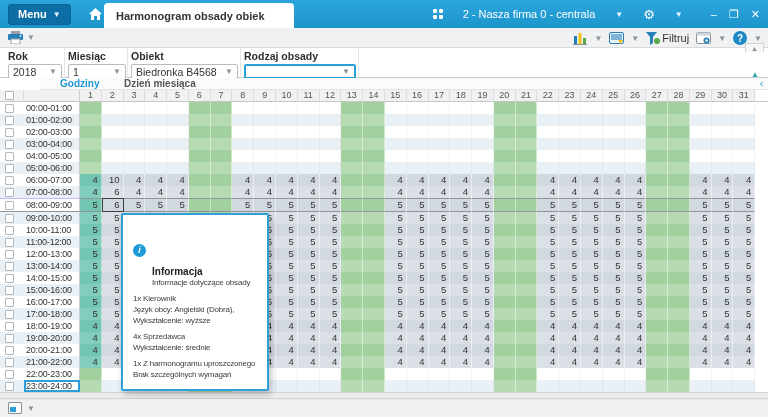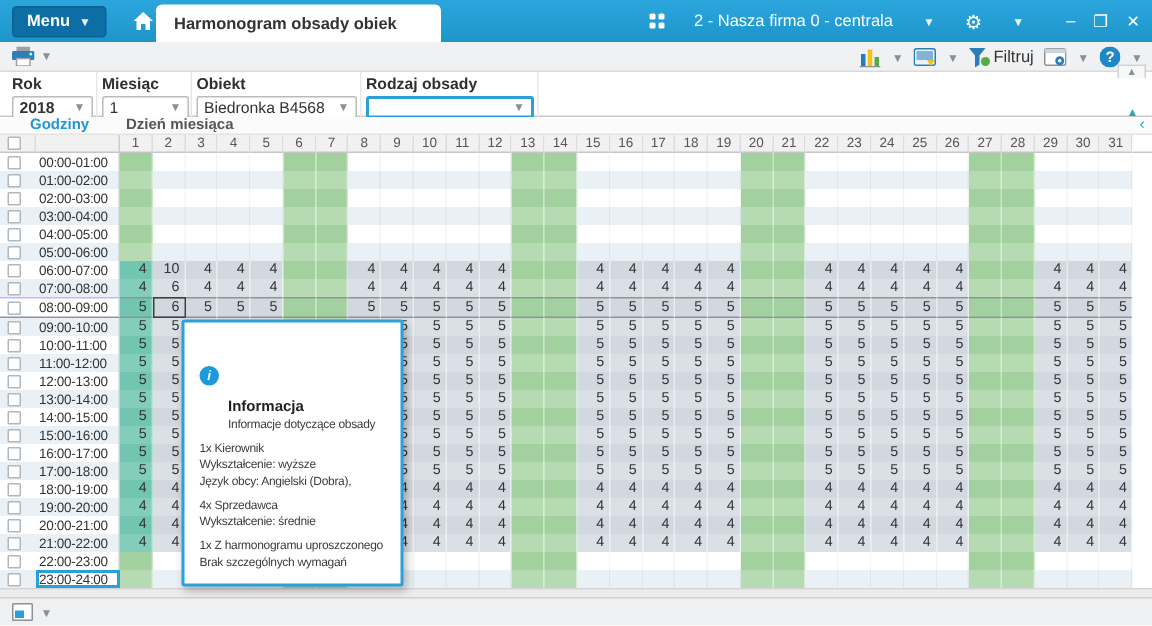--- a/index.html
+++ b/index.html
@@ -46,21 +46,21 @@
   .fselect { height:15px; border:1px solid #b8bcbf; border-radius:2px; background:#fff; display:flex;
     align-items:center; padding:0 4px; font-size:10.5px; color:#333; position:relative; }
   .fselect .chev-g { position:absolute; right:4px; }
   .fselect.focused { border:2px solid #2b9fd7; }
   .filter-collapse { position:absolute; right:5px; top:22px; width:16px; height:9px; display:flex;
     align-items:center; justify-content:center; font-size:8px; color:#2aa9ad; font-weight:bold; }
 
   
   .grid { position:absolute; left:0; top:78px; width:768px; height:320px; background:#fff; }
   .hrow { display:flex; height:12px; }
-  .h1 { background:#fbfbfb; border-bottom:1px solid #e3e3e3; }
+  .h1 { background:#fbfbfb; border-bottom:1px solid #e3e3e3;margin-left:40px; }
   .h1 .hours { width:80px; padding-left:20px; color:#2196d3; font-weight:bold; font-size:10px; line-height:12px; }
   .h1 .daysspan { flex:1; color:#555; font-weight:bold; font-size:10px; line-height:12px; padding-left:4px; }
   .h1 .gutter1 { width:13px; color:#2b9fd7; font-size:11px; line-height:10px; text-align:center; }
   .h2 { height:12px; }
   .h2 .cb-col { width:24px; background:#f1f1f1; border-bottom:1px solid #c6c6c6; border-right:1px solid #dcdcdc; display:flex; align-items:center; }
   .h2 .t-col { width:56px; background:#f1f1f1; border-bottom:1px solid #c6c6c6; border-right:1px solid #c9ced3; }
   .h2 .d-col { flex:1; background:#f1f1f1; border-bottom:1px solid #c6c6c6; border-right:1px solid #dcdcdc;
     font-size:9px; color:#555; text-align:center; line-height:11px; }
   .h2 .gutter { width:13px; background:#fff; border-bottom:1px solid #c6c6c6; }
   .rows { position:absolute; left:0; top:24px; width:768px; height:290px; display:flex; flex-direction:column; }
@@ -198,21 +198,21 @@
   <div class="collapse-box">▲</div>
 
   <div class="filterbar">
     <div class="fdiv" style="left:64px"></div>
       <div class="fdiv" style="left:127px"></div>
     <div class="fdiv" style="left:240px"></div>
       <div class="fdiv" style="left:358px"></div>
     <div id="filter-fields">
         <div class="ffield" style="left: 8px;">
           <div class="flabel">Rok</div>
-          <div class="fselect" style="width: 54px; font-weight: bold;">
+          <div class="fselect" style="width: 54px;">
             <span>2018</span>
             <span class="chev-g">▼</span>
           </div>
         </div>
         <div class="ffield" style="left: 68px;">
           <div class="flabel">Miesiąc</div>
           <div class="fselect" style="width: 58px;">
             <span>1</span>
             <span class="chev-g">▼</span>
           </div>
@@ -1198,22 +1198,22 @@
 
   <div class="popup">
     <div class="popup-head">
       <span class="info-ico">i</span>
       <span class="popup-title">Informacja</span>
     </div>
     <div id="popup-lines">
         <div class="pline indent">Informacje dotyczące obsady</div>
         <div class="pline gap"></div>
         <div class="pline">1x Kierownik</div>
+        <div class="pline">Język obcy: Angielski (Dobra),</div>
         <div class="pline">Wykształcenie: wyższe</div>
-        <div class="pline">Język obcy: Angielski (Dobra),</div>
         <div class="pline gap"></div>
         <div class="pline">4x Sprzedawca</div>
         <div class="pline">Wykształcenie: średnie</div>
         <div class="pline gap"></div>
         <div class="pline">1x Z harmonogramu uproszczonego</div>
         <div class="pline">Brak szczególnych wymagań</div>
       </div>
   </div>
 
   <div class="bottombar">

